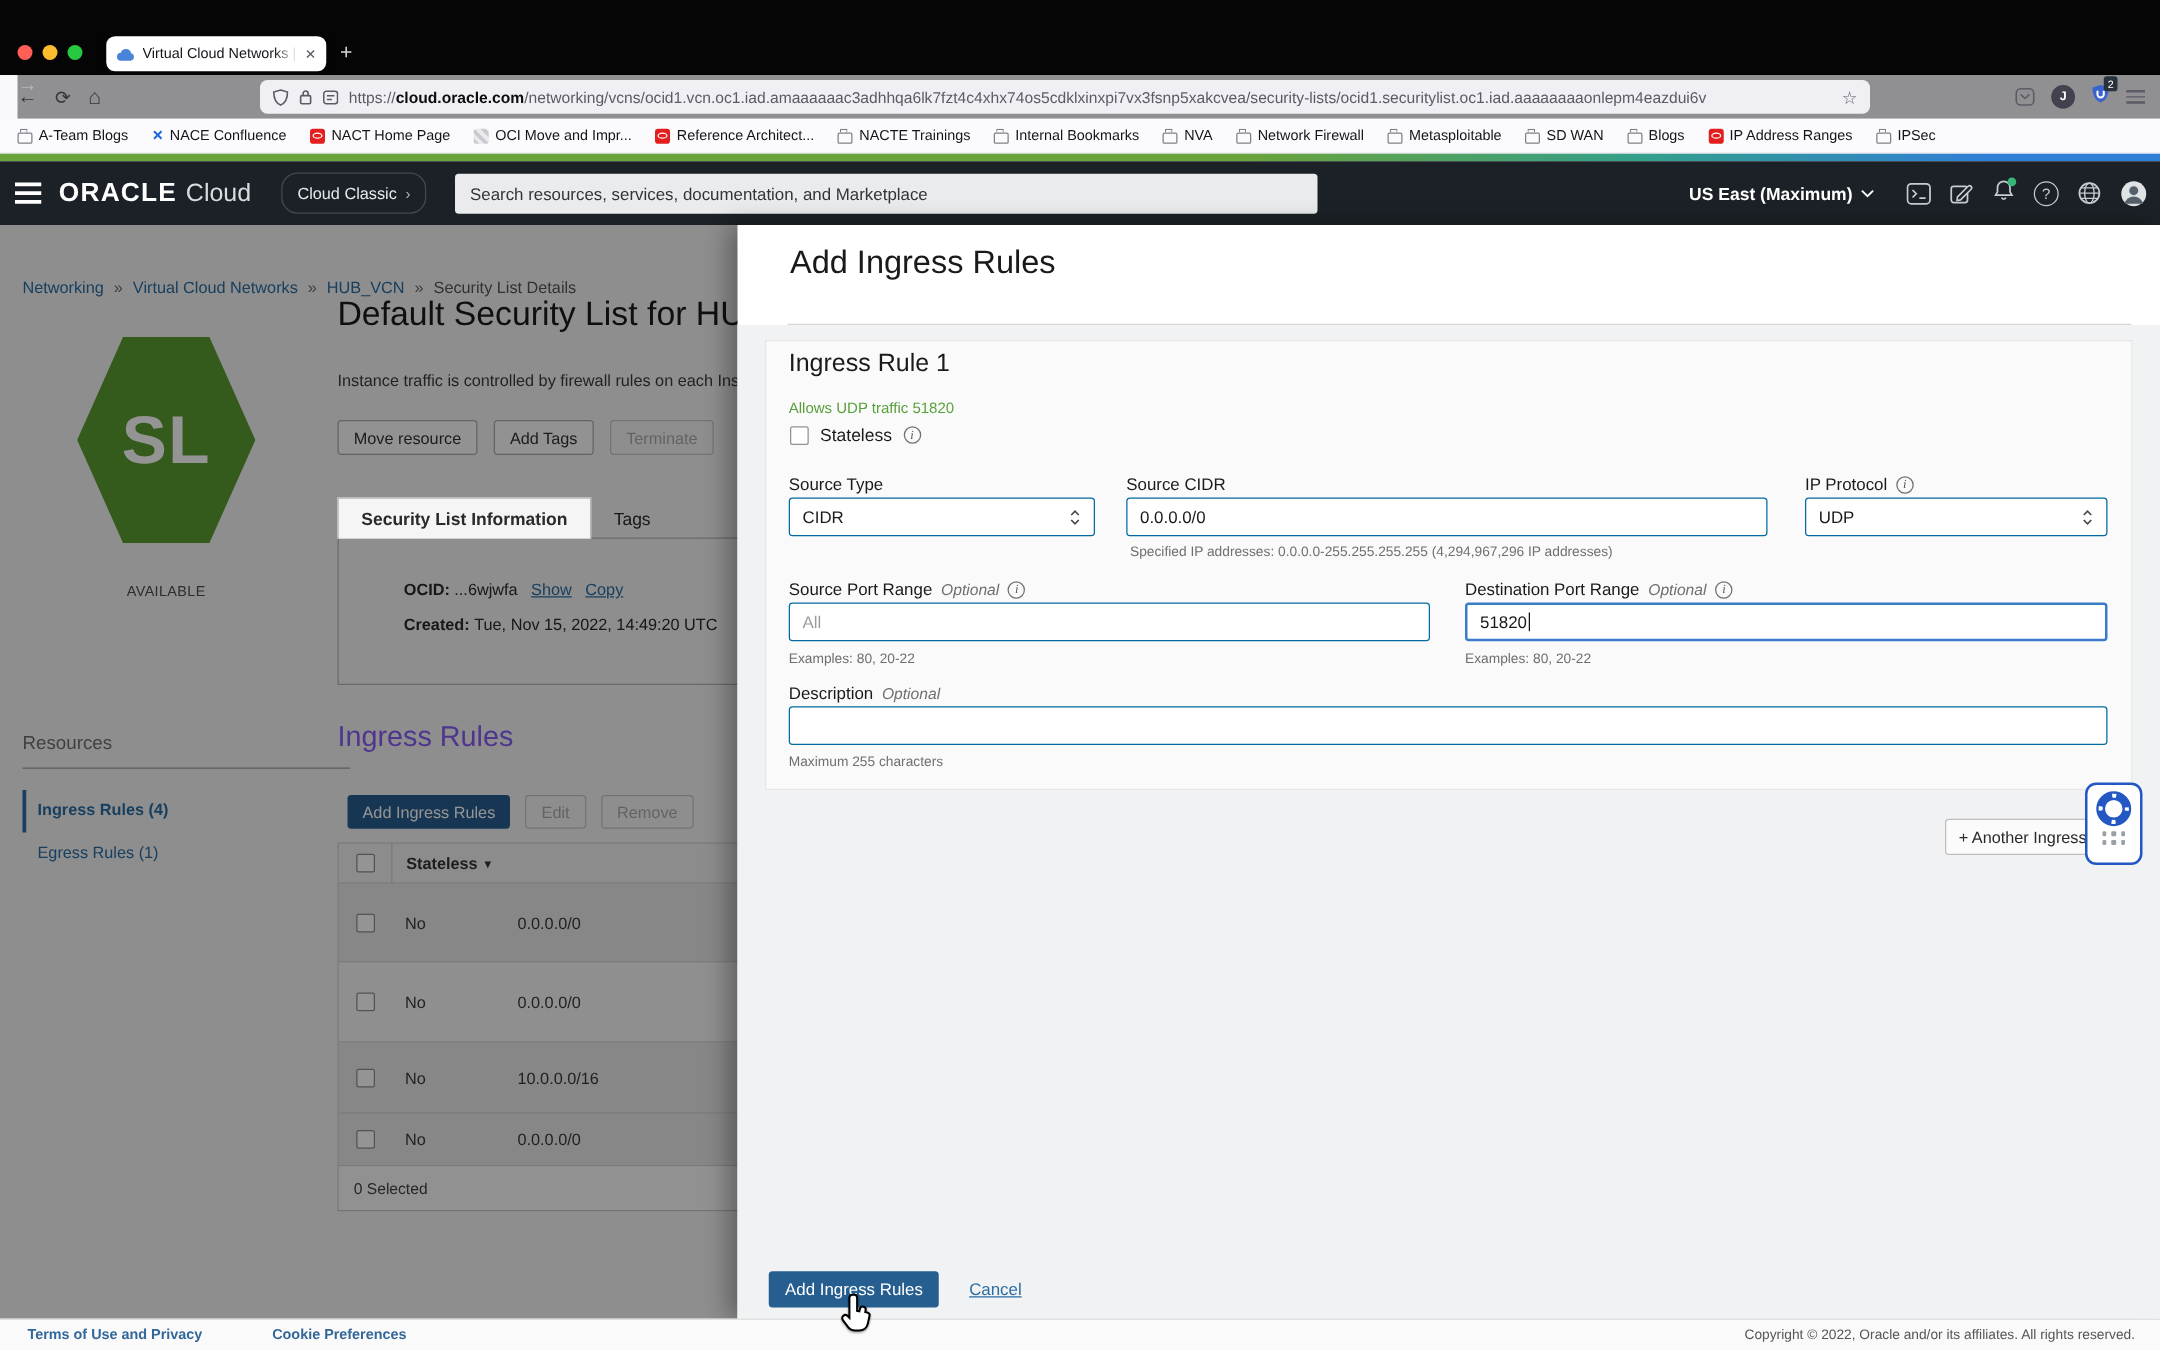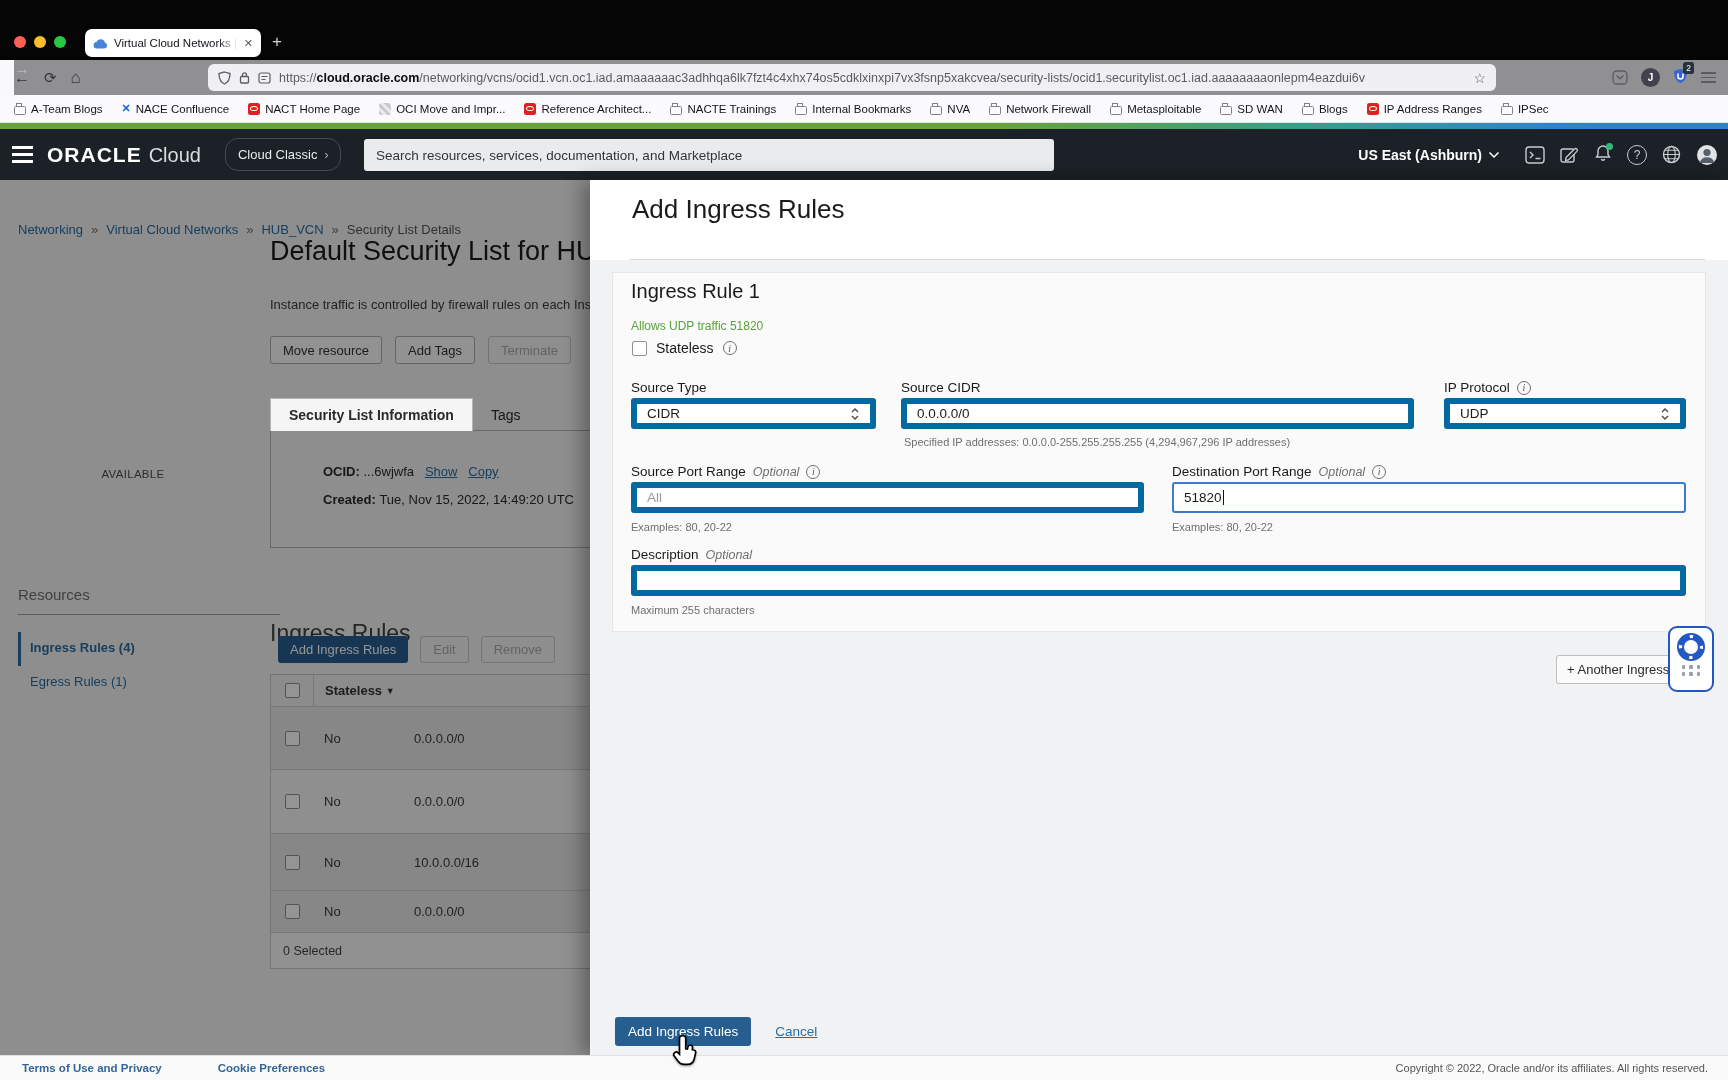--- a/index.html
+++ b/index.html
@@ -90,21 +90,21 @@
   .tab2 { height:33px; padding:0 18px; font-size:14px; display:flex; align-items:center; color:#2a2a2a; }
   .tab2.active { font-weight:700; border:1px solid #b5b5b5; border-bottom:none; background:#f5f5f5; position:relative; z-index:2; }
   .infobox { position:absolute; left:270px; top:250px; width:480px; height:118px; border:1px solid #b5b5b5; }
   .kvline { position:absolute; left:20px; font-size:13px; color:#2a2a2a; white-space:nowrap;margin-left:32px; }
   .kvline b { font-weight:700; }
   .kvline a { color:#2a6da3; }
   .res-title { position:absolute; left:18px; top:406px; font-size:15px; color:#6f6f6f; }
   .res-div { position:absolute; left:18px; top:434px; width:262px; border-top:1px solid #9f9f9f; }
   .res-item { position:absolute; left:30px; font-size:13px; color:#2a6da3; white-space:nowrap; }
   .res-bar { position:absolute; left:18px; top:452px; width:3px; height:34px; background:#2a6da3; }
-  .sec-title { position:absolute; left:270px; top:396px; font-size:23px; color:#404040;margin-top:44px; }
+  .sec-title { position:absolute; left:270px; top:396px; font-size:23px; color:#8b5cf6; }
   .tbl-btns { position:absolute; left:278px; top:456px; display:flex; gap:12px; }
   .pbtn { height:27px; padding:0 12px; background:#265e90; border:none; border-radius:3px; color:#fff;
           font-size:13px; display:flex; align-items:center; }
   .table { position:absolute; left:270px; top:494px; width:430px; border:1px solid #c9c9c9; background:#fff; }
   .trow { display:flex; align-items:center; border-bottom:1px solid #cfcfcf; font-size:13px; color:#3a3a3a; }
   .thead { height:32px; background:#f1f1f1; font-weight:700; color:#333; }
   .thead .c2,.thead .c3 { border-left:1px solid #cfcfcf; align-self:stretch; display:flex; align-items:center; }
   .c1 { width:42px; display:flex; justify-content:center; }
   .c2 { width:90px; padding-left:11px; }
   .c3 { flex:1; padding-left:11px; }
@@ -121,21 +121,21 @@
   .p-card { position:absolute; left:22px; top:92px; width:1094px; height:360px; background:#fafafa; border:1px solid #e6e6e6; }
   .p-rule-title { position:absolute; left:41px; top:100px; font-size:20px; color:#1a1a1a; }
   .p-summary { position:absolute; left:41px; top:139px; font-size:12px; color:#58a13a; }
   .chkrow { position:absolute; left:42px; top:160px; display:flex; align-items:center; gap:9px; }
   .chk { width:15px; height:15px; background:#fff; border:1px solid #919191; border-radius:2px; }
   .chklabel { font-size:14px; color:#1a1a1a; }
   .info-i { width:14px; height:14px; border:1px solid #6f6f6f; border-radius:50%; font-family:"Liberation Serif",serif;
             font-style:italic; font-size:10px; color:#555; display:inline-flex; align-items:center; justify-content:center; }
   .flabel { position:absolute; font-size:13.5px; color:#1a1a1a; display:flex; align-items:center; gap:7px; white-space:nowrap; }
   .opt { font-style:italic; color:#6f6f6f; font-size:12.5px; }
-  .field { position:absolute; height:31px; background:#fff; border:6px solid #0369a1; border-radius:3px;
+  .field { position:absolute; height:31px; background:#fff; border:1px solid #0369a1; border-radius:3px;
            display:flex; align-items:center; padding:0 10px; font-size:13.5px; color:#1a1a1a; }
   .field.sel { justify-content:space-between; }
   .field .ph { color:#9b9b9b; }
   .field.focus { border:2px solid #3b7cc9; }
   .caret { display:inline-block; width:1px; height:15px; background:#111; margin-left:1px; }
   .fhint { position:absolute; font-size:11px; color:#6f6f6f; white-space:nowrap; }
   .another { position:absolute; left:966px; top:475px; width:152px; height:29px; background:#fbfbfb;
              border:1px solid #bfbfbf; border-radius:3px; font-size:13px; color:#2a2a2a;
              display:flex; align-items:center; padding:0 10px; white-space:nowrap; overflow:hidden; }
   .p-actions { position:absolute; left:0; top:828px; width:1138px; height:47px; display:flex; align-items:center; gap:24px; padding-left:25px; }
@@ -288,21 +288,21 @@
     </span>
     <span class="classic">
       <span>Cloud Classic</span>
       <span class="chev">›</span>
     </span>
     <div class="oci-search">
       <span>Search resources, services, documentation, and Marketplace</span>
     </div>
     <div class="oci-right">
       <span class="region">
-        <span>US East (Ashburn)</span>
+        <span>US East (Maximum)</span>
         <svg width="12" height="8" viewBox="0 0 12 8">
             <path d="M1.5 1.5 L6 6 L10.5 1.5" fill="none" stroke="#fff" stroke-width="1.5"></path>
           </svg>
       </span>
       <svg width="20" height="18" viewBox="0 0 20 18">
           <rect x="1" y="1" width="18" height="16" rx="3" fill="none" stroke="#c7ccd1" stroke-width="1.4"></rect>
           <path d="M5 6 l3 3 -3 3 M10.5 12.5 h5" fill="none" stroke="#c7ccd1" stroke-width="1.4"></path>
         </svg>
       <svg width="19" height="18" viewBox="0 0 19 18">
           <rect x="1" y="3" width="13" height="13" rx="2" fill="none" stroke="#c7ccd1" stroke-width="1.4"></rect>
@@ -334,20 +334,23 @@
     <div class="crumb">
       <a>Networking</a>
       <span>»</span>
       <a>Virtual Cloud Networks</a>
       <span>»</span>
       <a>HUB_VCN</a>
       <span>»</span>
       <span class="cur">Security List Details</span>
     </div>
 
+    <div class="hex">
+      <span>SL</span>
+    </div>
     <div class="status">AVAILABLE</div>
 
     <div class="pg-title">Default Security List for HUB_VCN</div>
     <div class="pg-sub">Instance traffic is controlled by firewall rules on each Instance</div>
 
     <div class="btnrow">
       <span class="gbtn">Move resource</span>
       <span class="gbtn">Add Tags</span>
       <span class="gbtn disabled">Terminate</span>
     </div>

